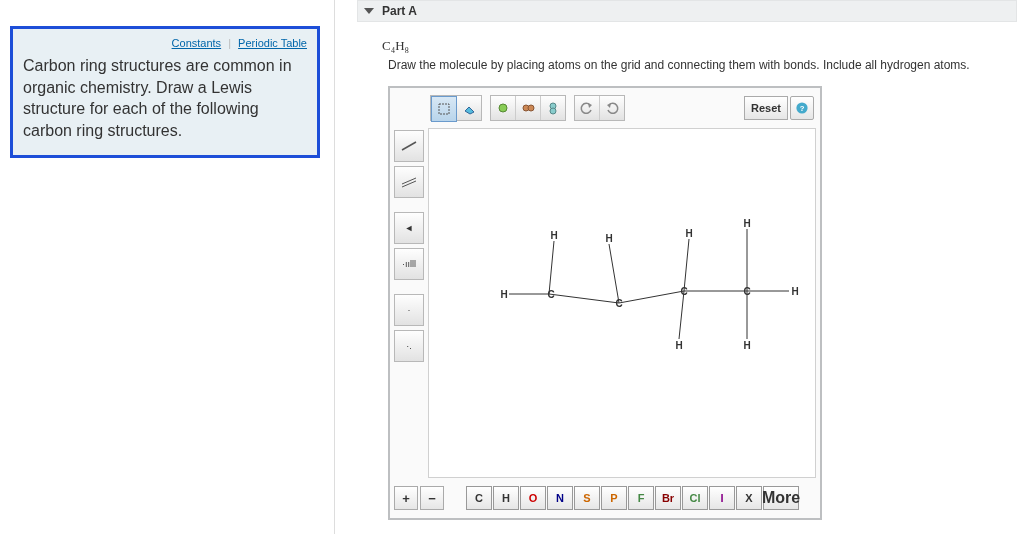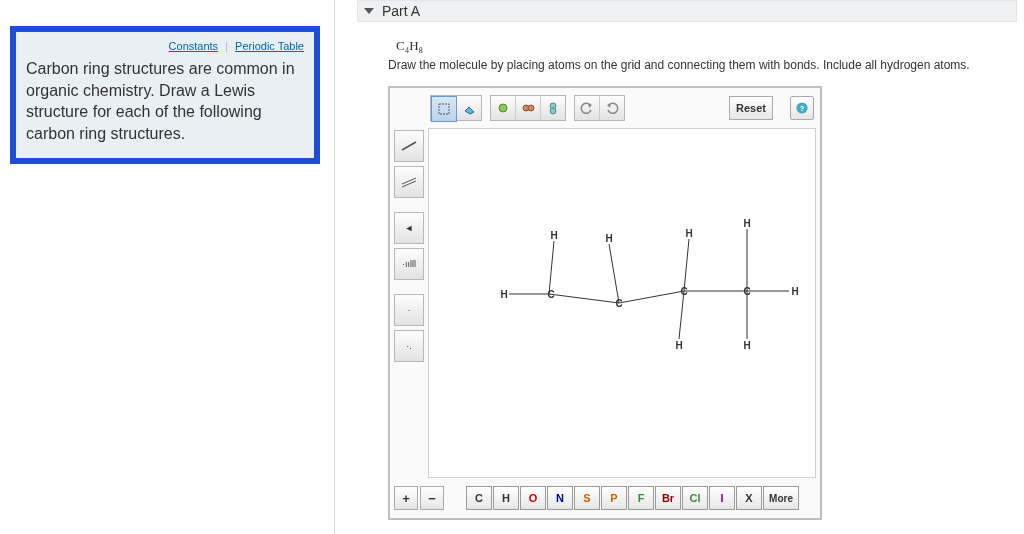--- a/index.html
+++ b/index.html
@@ -1,52 +1,52 @@
 <!DOCTYPE html>
 <html><head>
 <meta charset="utf-8">
 <style>
 html,body{margin:0;padding:0;font-family:Arial,Helvetica,sans-serif;background:#fff;font-size:12px;color:#333}
 .container{width:1024px;height:534px;position:relative}
-.left-panel{position:absolute;left:10px;top:26px;width:310px;background:#e8f0f4;border:6px solid #1d4ed8;padding:8px 10px 14px 10px;box-sizing:border-box}
+.left-panel{position:absolute;left:10px;top:26px;width:310px;background:#e8f0f4;border:3px solid #1d4ed8;padding:8px 10px 14px 10px;box-sizing:border-box}
 .links-row{text-align:right;font-size:11px;margin-bottom:6px}
 .links-row a{color:#0066aa;text-decoration:underline}
 .links-sep{color:#bbb;margin:0 4px}
 .desc{font-size:16px;line-height:1.35;color:#333}
 .vline{position:absolute;left:334px;top:0;width:1px;height:534px;background:#ddd}
 .part-header{position:absolute;left:357px;top:0;width:660px;height:22px;background:#eef0f1;border:1px solid #e3e5e6;display:flex;align-items:center;padding-left:6px;box-sizing:border-box}
 .part-header .tri{width:0;height:0;border-left:5px solid transparent;border-right:5px solid transparent;border-top:6px solid #555;margin-right:8px}
-.part-header span{font-weight:normal;font-size:14px}
-.formula{position:absolute;left:396px;top:38px;font-family:'Times New Roman',serif;font-size:13px}
+.part-header span{font-weight:bold;font-size:12px}
+.formula{position:absolute;left:382px;top:38px;font-family:'Times New Roman',serif;font-size:13px}
 .instruction{position:absolute;left:388px;top:58px;font-size:12px;font-weight:normal;width:620px}
 .editor{position:absolute;left:388px;top:86px;width:430px;height:430px;border:2px solid #bdbfc1;background:#fafafa}
 .top-toolbar{position:absolute;left:40px;top:6px;height:28px;display:flex;gap:1px;align-items:center}
 .tool-grp{display:flex;border:1px solid #b8b8b8;background:linear-gradient(#fefefe,#e2e2e2);height:24px}
 .tool-btn{width:24px;height:24px;border-right:1px solid #ccc;display:flex;align-items:center;justify-content:center;font-size:11px;color:#444}
 .tool-btn:last-child{border-right:none}
 .tool-btn.sel{background:linear-gradient(#d8e8f5,#b8d4eb);border:1px solid #6a9acc}
-.reset-grp{position:absolute;right:6px;top:8px;display:flex;gap:17px}
+.reset-grp{position:absolute;right:6px;top:8px;display:flex;gap:2px}
 .reset-btn{height:22px;padding:0 6px;border:1px solid #aaa;background:linear-gradient(#fff,#e6e6e6);font-size:11px;font-weight:bold;display:flex;align-items:center}
 .help-btn{width:22px;height:22px;border:1px solid #aaa;background:linear-gradient(#fff,#e6e6e6);display:flex;align-items:center;justify-content:center;border-radius:2px}
 .help-btn svg{width:14px;height:14px}
 .side-toolbar{position:absolute;left:4px;top:42px;width:30px;display:flex;flex-direction:column;gap:4px}
 .side-btn{width:28px;height:30px;border:1px solid #b8b8b8;background:linear-gradient(#fefefe,#e2e2e2);display:flex;align-items:center;justify-content:center;font-size:9px}
 .canvas{position:absolute;left:38px;top:40px;right:4px;bottom:40px;background:#fff;border:1px solid #d0d0d0}
 .bottom-toolbar{position:absolute;left:4px;bottom:6px;right:4px;height:28px;display:flex;align-items:center;gap:2px}
 .pm-grp{display:flex;gap:2px;margin-right:20px}
 .pm-btn{width:22px;height:22px;border:1px solid #aaa;background:linear-gradient(#fff,#e6e6e6);display:flex;align-items:center;justify-content:center;font-size:13px;font-weight:bold}
 .elem-grp{display:flex;gap:1px}
 .elem-btn{width:24px;height:22px;border:1px solid #999;background:linear-gradient(#fff,#e6e6e6);display:flex;align-items:center;justify-content:center;font-size:11px;font-weight:bold;color:#333}
 .elem-btn.red{color:#c00}
 .elem-btn.blue{color:#008}
 .elem-btn.orange{color:#c60}
 .elem-btn.dred{color:#800}
 .elem-btn.grn{color:#484}
 .elem-btn.pur{color:#808}
-.more-btn{width:34px;height:22px;border:1px solid #999;background:linear-gradient(#fff,#e6e6e6);display:flex;align-items:center;justify-content:center;font-size:10px;font-weight:bold}
+.more-btn{width:34px;height:22px;border:1px solid #999;background:linear-gradient(#fff,#e6e6e6);display:flex;align-items:center;justify-content:center;font-size:16px;font-weight:bold}
 .mol{position:absolute;left:50px;top:70px;width:300px;height:160px}
 .atom{position:absolute;font-size:10px;font-weight:bold;color:#333;font-family:Arial;transform:translate(-50%,-50%)}
 </style>
 </head>
 <body>
 
 <div class="container">
 
   <div class="left-panel">
     <div class="links-row">

